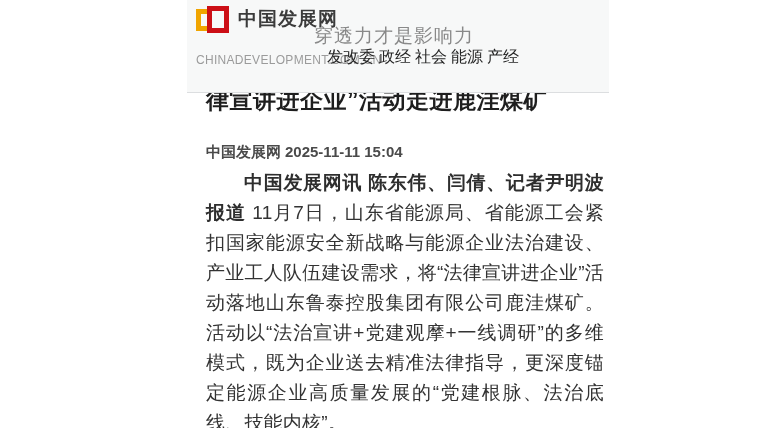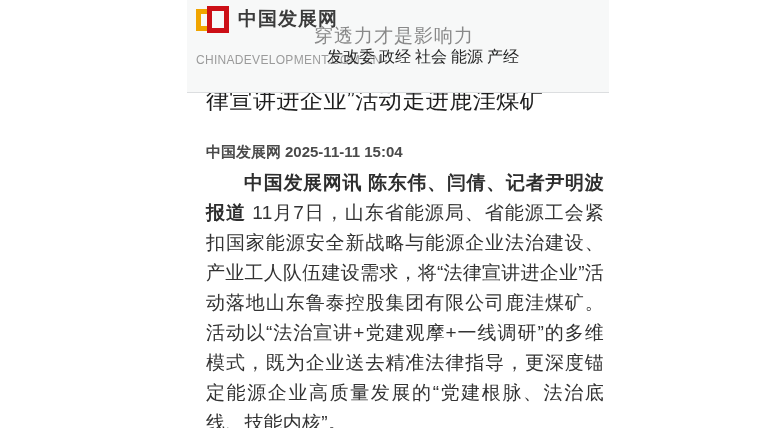--- a/index.html
+++ b/index.html
@@ -61,21 +61,21 @@
     position: absolute; left: 135px; top: 80px;
     display: flex; gap: 21px;
     font-size: 13px; color: #3d3d3d; line-height: 19px;
   }
   .nav1 span, .nav2 span { cursor: pointer; white-space: nowrap; }
 
   
   .title {
     position: absolute; left: 206px; top: 84px;
     width: 400px; margin: 0;
-    font-size: 23px; font-weight: 400; color: #1e1e1e;
+    font-size: 23px; font-weight: 700; color: #1e1e1e;
     line-height: 32px; letter-spacing: 0.5px;
     z-index: 1;
   }
   .byline {
     position: absolute; left: 206px; top: 143px;
     font-size: 15px; color: #4a4a4a; font-weight: bold;
   }
   .byline span { margin-right: 4px; }
   .article-body {
     position: absolute; left: 206px; top: 168px;

